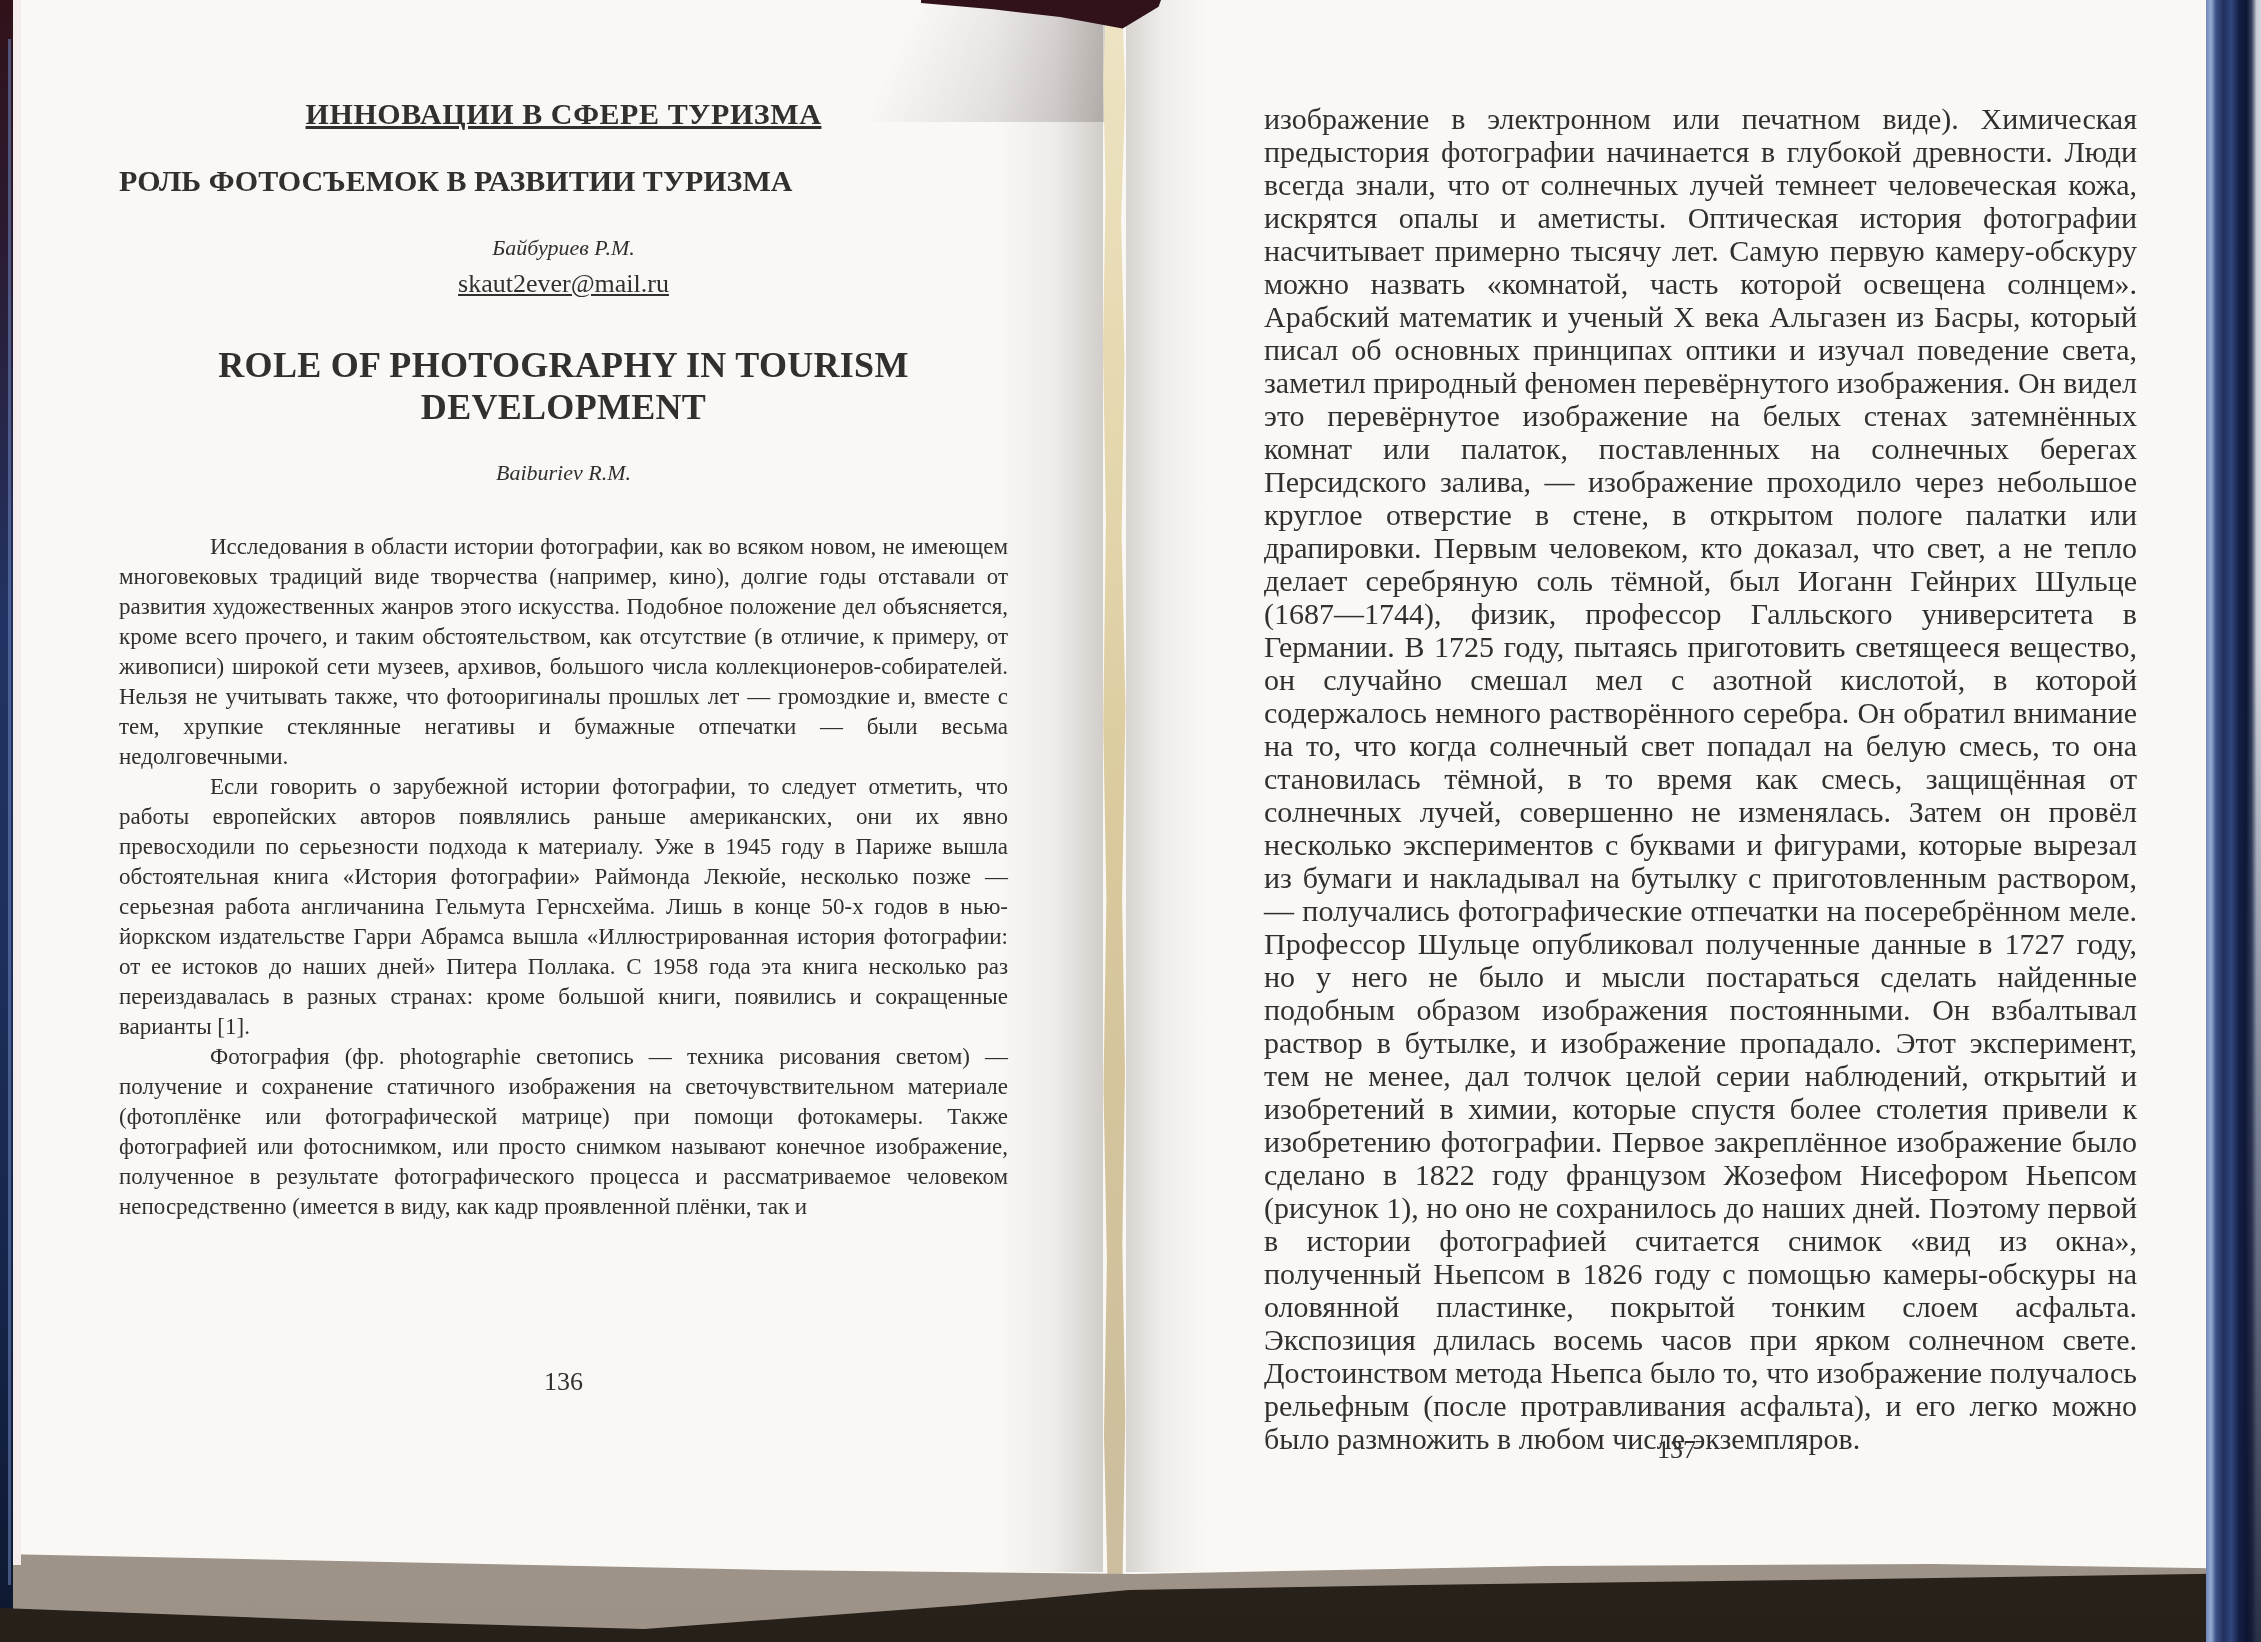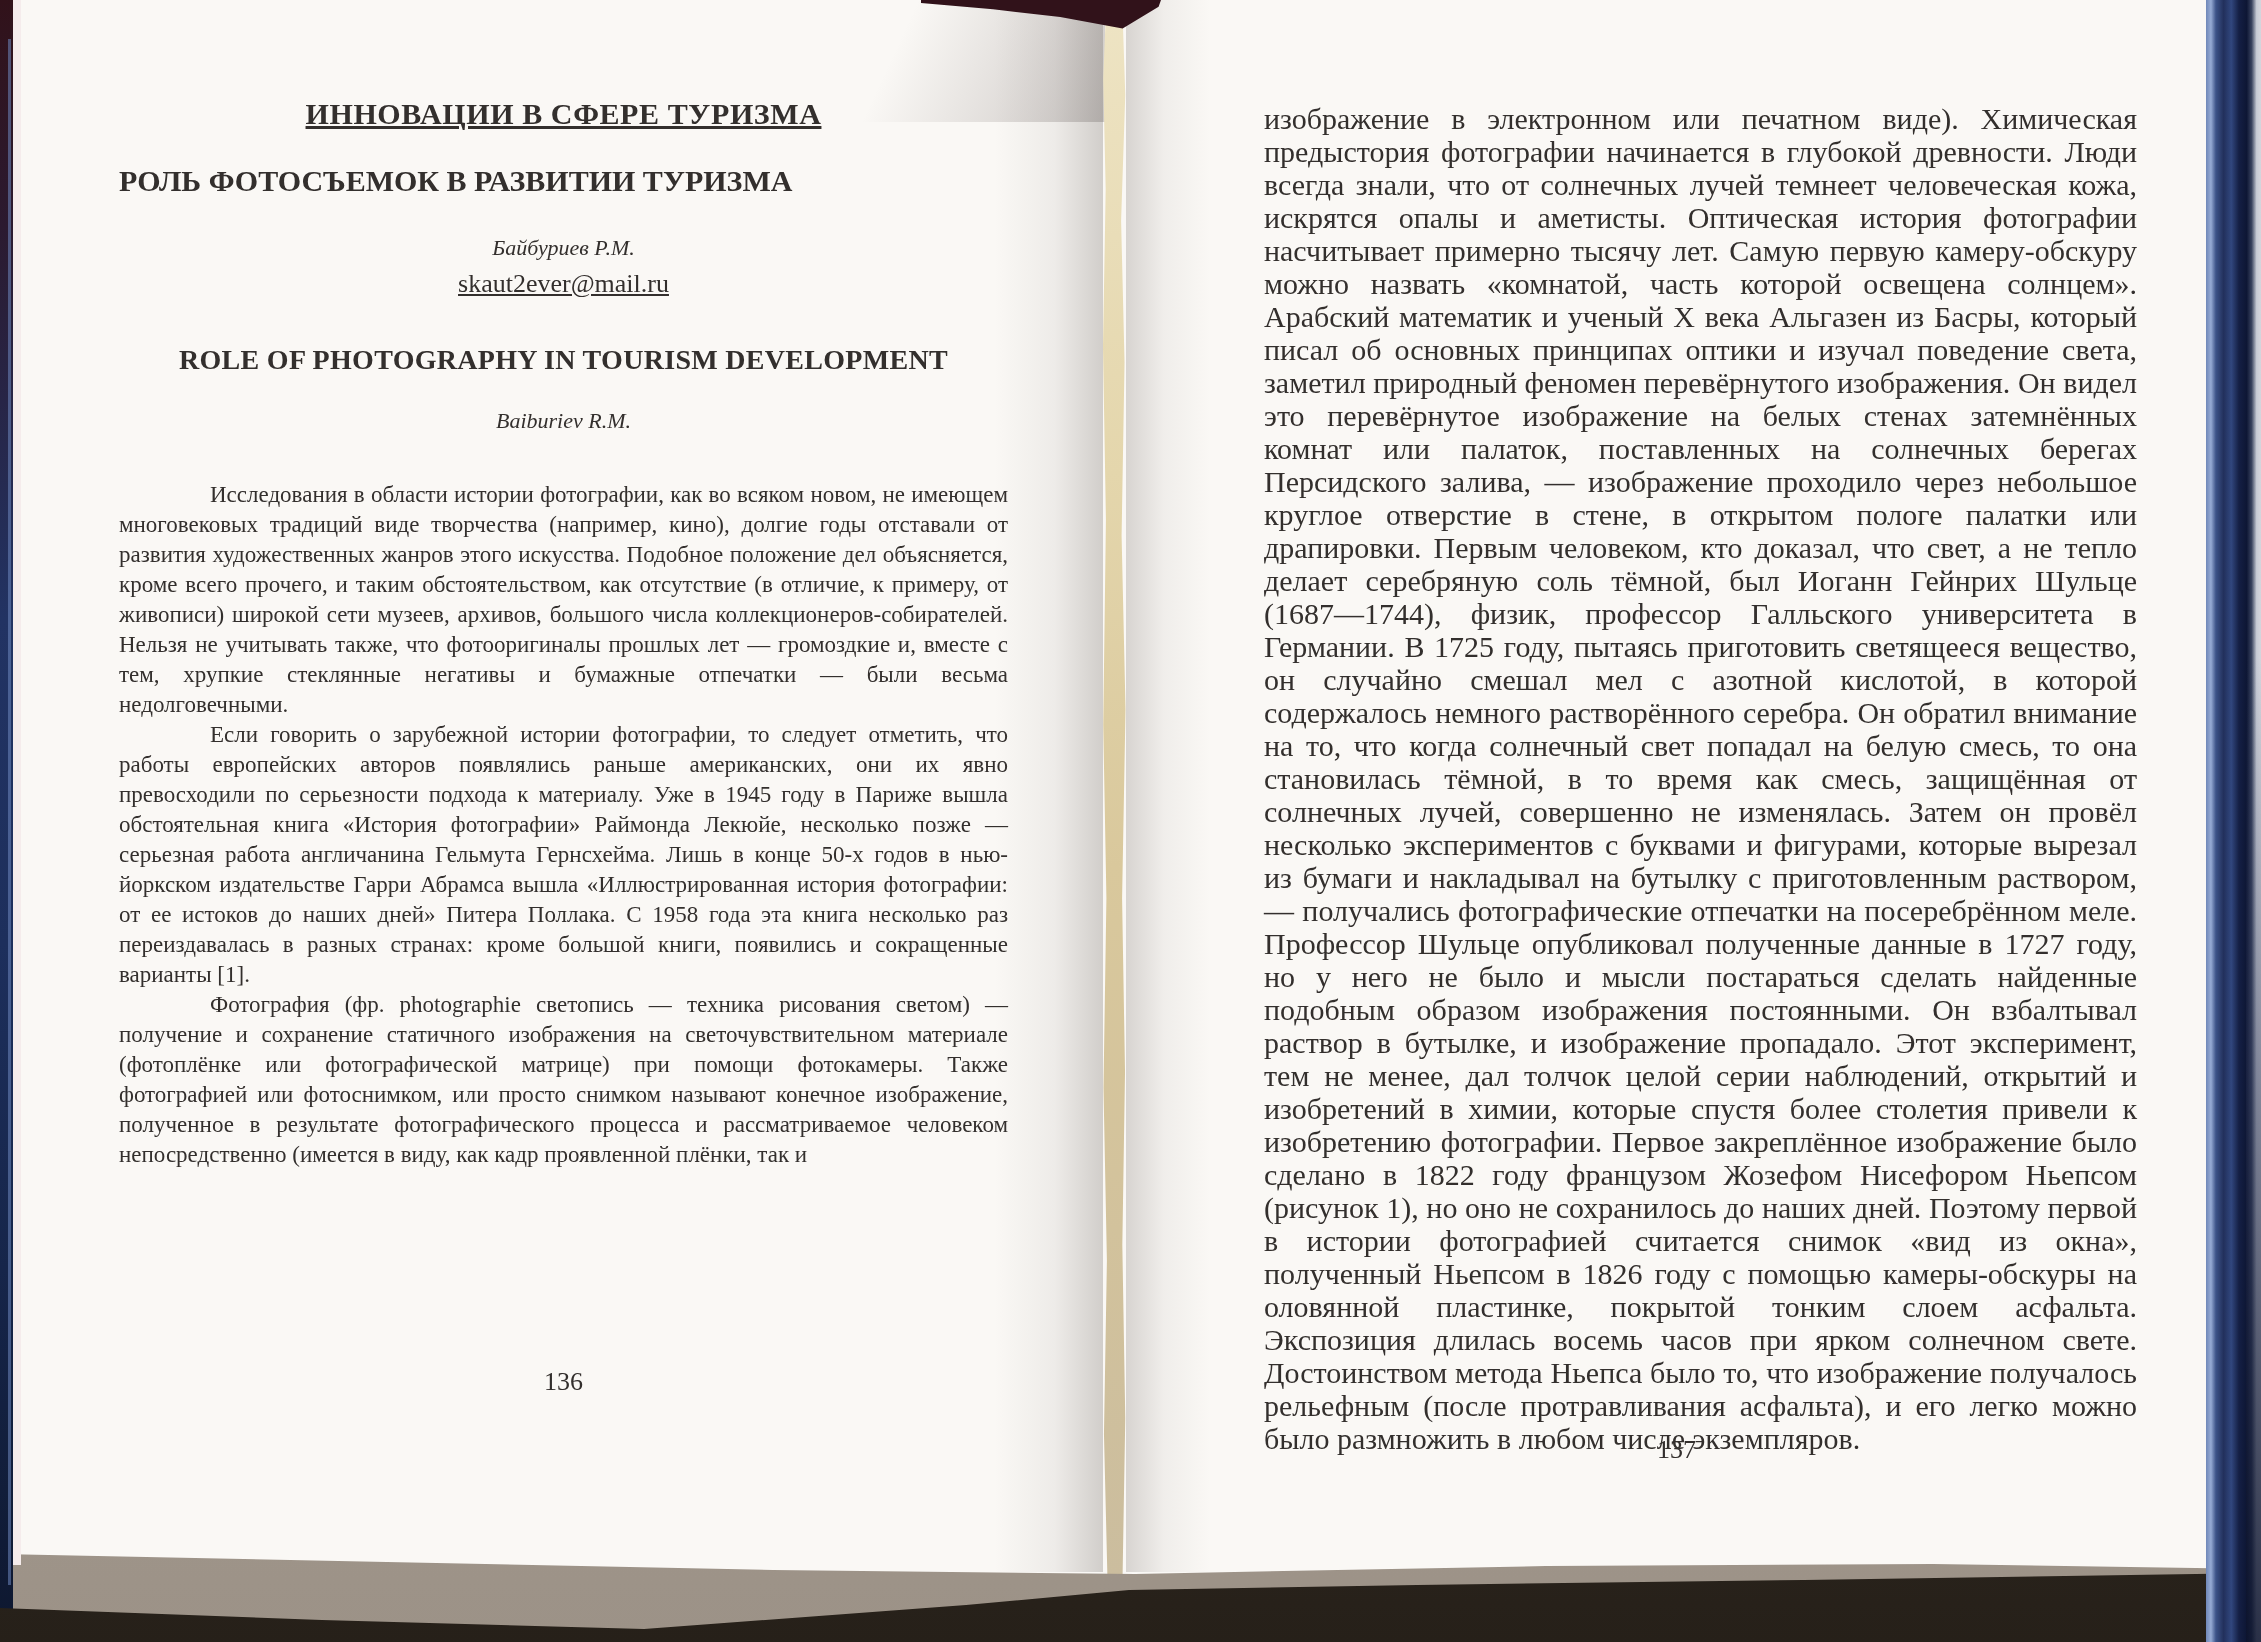--- a/index.html
+++ b/index.html
@@ -10,21 +10,21 @@
   .page{position:absolute;top:0;background:transparent;}
   .left-col{position:absolute;left:119px;top:97px;width:889px;}
   .right-col{position:absolute;left:1264px;top:102px;width:873px;}
 
   .sec-title{font-size:30px;font-weight:bold;text-align:center;text-decoration:underline;letter-spacing:0.6px;margin-bottom:33px;}
   .ru-title{font-size:30px;font-weight:bold;text-align:left;margin-bottom:37px;}
   .author{font-size:22px;font-style:italic;text-align:center;margin-bottom:5.2px;}
   .affil{font-size:26px;text-align:center;line-height:35px;}
   .email{text-decoration:underline;}
   .gap-lg{height:43px;}
-  .en-title{font-size:28px;font-weight:bold;text-align:center;letter-spacing:0.3px;margin-bottom:32px;}
+  .en-title{font-size:36px;font-weight:bold;text-align:center;letter-spacing:0.3px;margin-bottom:32px;}
   .body-start-gap{height:41px;}
 
   .body{font-size:23px;line-height:30px;text-align:justify;margin:0;}
   .body.ind{text-indent:91px;}
   .right-col .body{font-size:30px;line-height:33px;}
 
   .pagenum{position:absolute;font-size:26px;text-align:center;}
   .pagenum.left{left:119px;width:889px;top:1367px;}
   .pagenum.right{left:1232px;width:889px;top:1435px;}
 

